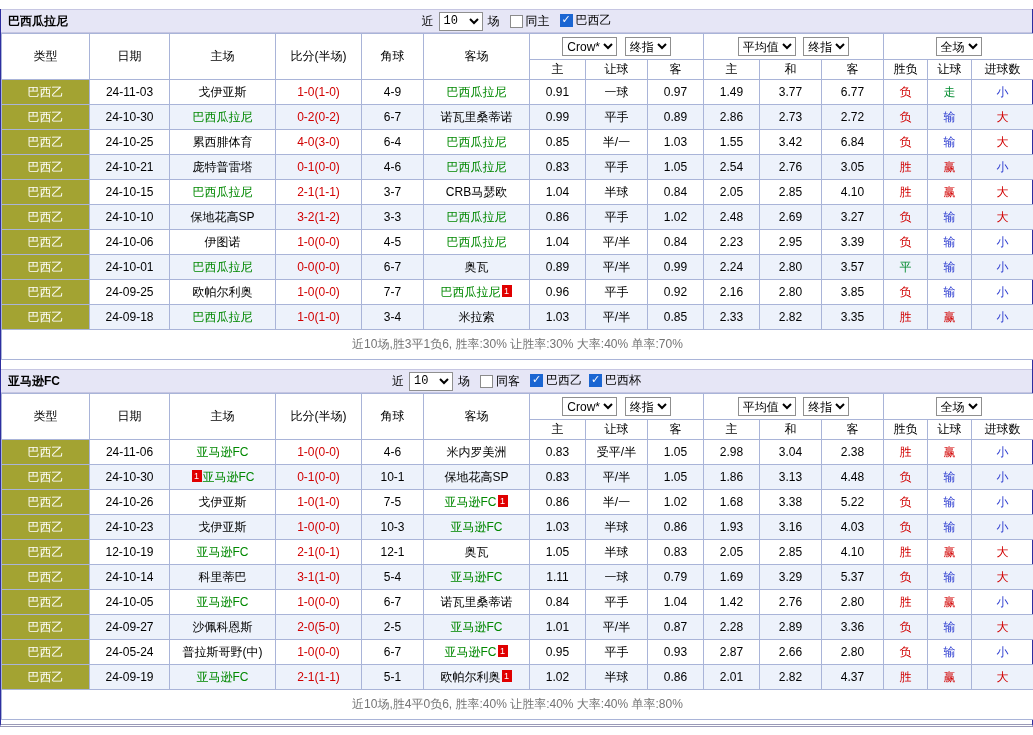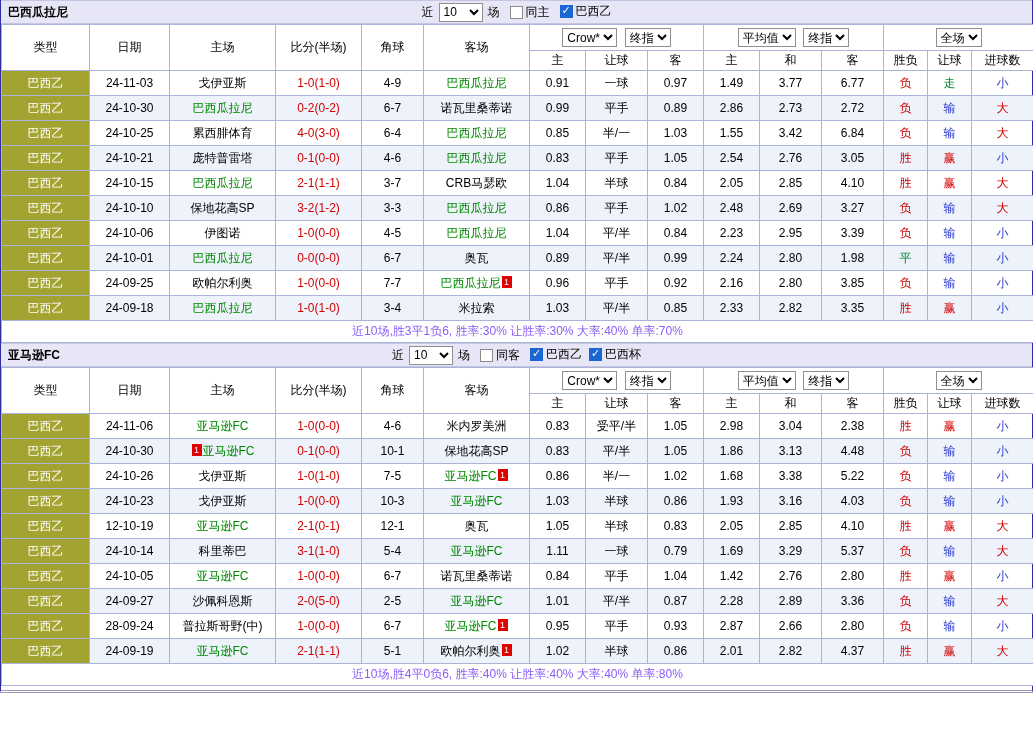--- a/index.html
+++ b/index.html
@@ -25,36 +25,36 @@
   .radio { display:inline-flex; align-items:center; gap:4px; cursor:pointer; }
   .radio-dot {
     width:12px; height:12px; border-radius:50%; background:#fff;
     border:1px solid #b9c2ea; display:inline-block; position:relative;
   }
   .radio-dot.on::after {
     content:""; position:absolute; left:2px; top:2px; right:2px; bottom:2px;
     background:#2a62e8; border-radius:50%;
   }
   
-  .sec { }
+  .sec { margin-top: 9px; }
   .sec-head {
     position:relative; height:24px; background:#e6e6f6;
     border-top:1px solid #c6c6e2; border-bottom:1px solid #c6c6e2;
     display:flex; align-items:center;
   }
   .team-title { font-weight:bold; padding-left:7px; position:relative; z-index:1; }
   .controls {
     position:absolute; left:0; right:0; top:0; bottom:0;
     display:flex; align-items:center; justify-content:center; gap:3px;
   }
   select {
     height:19px; font-family:"Liberation Sans","DejaVu Sans",sans-serif;
     font-size:12px; border:1px solid #8f8f8f; background:#fff; margin:0 2px;
   }
-  .sel-count { width:44px; }
+  .sel-count { width:44px;font-family:Liberation Mono, monospace; }
   .cb-label { display:inline-flex; align-items:center; margin-left:7px; cursor:pointer;text-align:right; }
   .cb {
     width:13px; height:13px; border:1px solid #8b8b8b; background:#fff;
     display:inline-block; margin-right:3px; position:relative; flex:0 0 auto;
   }
   .cb.checked { background:#1b66d2; border-color:#1b66d2; }
   .cb.checked::after {
     content:"\2713"; font-family:"DejaVu Sans",sans-serif;
     color:#fff; font-size:11px; font-weight:bold;
     position:absolute; left:1px; top:-2px;
@@ -71,21 +71,21 @@
   .grid tbody td { height:25px; }
   .grid tbody tr:nth-child(even) { background:#edf2fb; }
   td.lg { background:#a3a332; color:#fff; }
   td.score { color:#d10000; }
   .focal { color:#008800; }
   .badge {
     display:inline-block; min-width:10px; height:12px; line-height:12px;
     background:#e00000; color:#fff; font-size:9px; margin:0 1px;
     vertical-align:2px; text-align:center;
   }
-  td.summary { height:22px; color:#8b5cf6; background:#fff; }
+  td.summary { height:30px; color:#737373; background:#fff; }
 </style>
 </head>
 <body>
 
 <div class="page">
 
 
   <section class="sec">
     <div class="sec-head">
       <span class="team-title">巴西瓜拉尼</span>
@@ -278,21 +278,21 @@
             <td>24-10-01</td>
             <td class="team-cell"><span class="focal">巴西瓜拉尼</span></td>
             <td class="score">0-0(0-0)</td>
             <td>6-7</td>
             <td class="team-cell"><span>奥瓦</span></td>
             <td>0.89</td>
             <td>平/半</td>
             <td>0.99</td>
             <td>2.24</td>
             <td>2.80</td>
-            <td>1.98</td>
+            <td>3.57</td>
             <td style="color: rgb(0, 138, 46);">平</td>
             <td style="color: rgb(43, 59, 208);">输</td>
             <td style="color: rgb(43, 59, 208);">小</td>
           </tr>
           <tr>
             <td class="lg">巴西乙</td>
             <td>24-09-25</td>
             <td class="team-cell"><span>欧帕尔利奥</span></td>
             <td class="score">1-0(0-0)</td>
             <td>7-7</td>
@@ -535,21 +535,21 @@
             <td>0.87</td>
             <td>2.28</td>
             <td>2.89</td>
             <td>3.36</td>
             <td style="color: rgb(209, 0, 0);">负</td>
             <td style="color: rgb(43, 59, 208);">输</td>
             <td style="color: rgb(209, 0, 0);">大</td>
           </tr>
           <tr>
             <td class="lg">巴西乙</td>
-            <td>28-09-24</td>
+            <td>24-05-24</td>
             <td class="team-cell"><span>普拉斯哥野(中)</span></td>
             <td class="score">1-0(0-0)</td>
             <td>6-7</td>
             <td class="team-cell"><span class="focal">亚马逊FC</span><span class="badge">1</span></td>
             <td>0.95</td>
             <td>平手</td>
             <td>0.93</td>
             <td>2.87</td>
             <td>2.66</td>
             <td>2.80</td>

